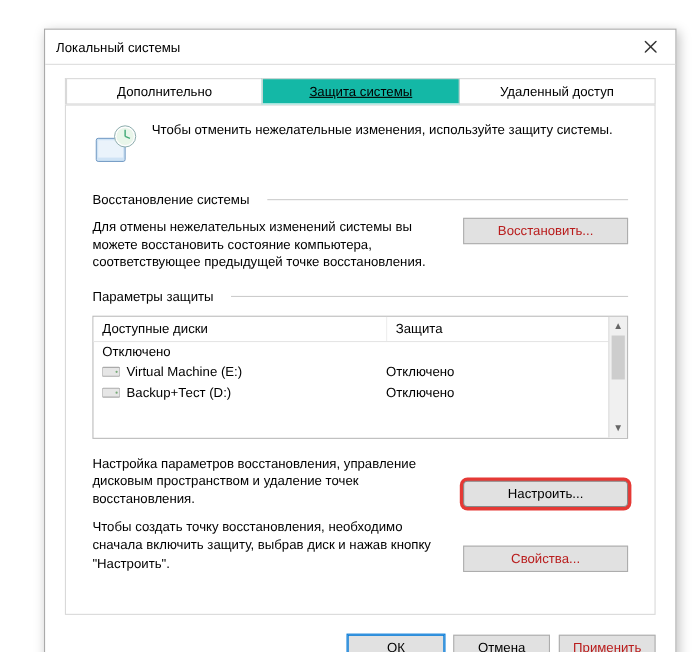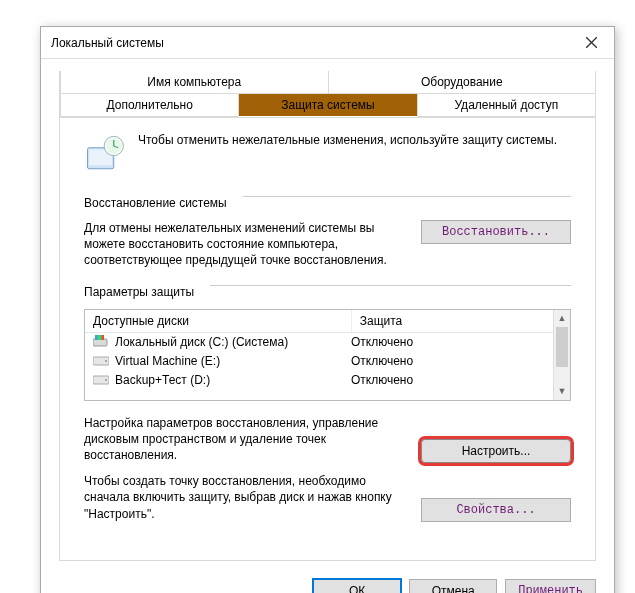--- a/index.html
+++ b/index.html
@@ -9,37 +9,37 @@
   .titlebar { height:32px; display:flex; align-items:center; justify-content:space-between; padding:0 0 0 10px; border-bottom:1px solid #ddd; }
   .titlebar .title { font-size:12px; }
   .closebtn { width:45px; height:32px; display:flex; align-items:center; justify-content:center; font-size:14px; color:#444; cursor:default; }
   .closebtn svg { width:11px; height:11px; }
   .body { padding:12px 18px 8px 18px; }
   
   .tabs { border:1px solid #d9d9d9; border-bottom:none; }
   .tabrow { display:flex; width:100%; }
   .tab { flex:1; text-align:center; padding:4px 0; border:1px solid #d9d9d9; border-top:1px solid #d9d9d9; background:#fff; font-size:12px; cursor:default; margin:-1px -1px 0 0; }
   .tabrow1 .tab { border-top:0; }
-  .tab.active { background:#a16207; border-bottom:1px solid #fff; position:relative; z-index:2; }
+  .tab.active { background:#14b8a6; border-bottom:1px solid #fff; position:relative; z-index:2;text-decoration:underline; }
   .tabcontent { border:1px solid #d9d9d9; padding:14px 24px 28px 24px; position:relative; }
   
   .intro { display:flex; gap:12px; align-items:flex-start; margin-bottom:22px; }
   .introicon { width:42px; height:42px; flex:0 0 42px; }
   .introtext { font-size:12px; line-height:1.35; }
   
-  .sechead { display:flex; gap:16px; margin:8px 0 10px 0; font-size:12px; }
+  .sechead { display:flex; align-items:center; gap:16px; margin:8px 0 10px 0; font-size:12px; }
   .sechead .line { flex:1; height:1px; background:#ccc; }
   
   .restorerow { display:flex; gap:16px; align-items:flex-start; margin-bottom:16px; }
   .restoretext { flex:1; font-size:12px; line-height:1.35; }
   .winbtn { min-width:150px; height:24px; background:#e1e1e1; border:1px solid #adadad; font-family:inherit; font-size:12px; text-align:center; padding:0 12px; cursor:default; }
-  .winbtn.disabled { color:#701a75;font-family:Liberation Mono, monospace; }
+  .winbtn.disabled { color:#b91c1c; }
   .winbtn.highlight { box-shadow:0 0 0 3px #e53935; border:1px solid #888; border-radius:4px; }
   
-  .diskbox { border:1px solid #bbb; height:92px; position:relative; overflow:hidden; margin-bottom:14px; }
+  .diskbox { border:1px solid #bbb; height:112px; position:relative; overflow:hidden; margin-bottom:14px; }
   .diskhead { display:flex; background:#fff; border-bottom:1px solid #e5e5e5; font-size:12px; }
   .diskhead .col { padding:4px 8px; }
   .col1 { width:55%; border-right:1px solid #eee; }
   .col2 { width:35%; }
   .diskrows { height:92px; overflow:hidden; }
   .diskrow { display:flex; align-items:center; font-size:12px; padding:2px 8px 2px 8px; white-space:nowrap; }
   .diskrow .col1 { display:flex; align-items:center; gap:6px; border:none; }
   .diskicon { width:16px; height:12px; }
   .scrollbar { position:absolute; right:0; top:0; bottom:0; width:17px; background:#f0f0f0; border-left:1px solid #ddd; display:flex; flex-direction:column; }
   .sbtn { height:17px; display:flex; align-items:center; justify-content:center; color:#666; font-size:9px; }
@@ -64,24 +64,20 @@
     <div class="closebtn">
       <svg viewBox="0 0 10 10">
             <line x1="0" y1="0" x2="10" y2="10" stroke="#333" stroke-width="1.2"></line>
             <line x1="10" y1="0" x2="0" y2="10" stroke="#333" stroke-width="1.2"></line>
           </svg>
     </div>
   </div>
 
   <div class="body">
     <div class="tabs">
-      <div class="tabrow tabrow1">
-        <div class="tab">Имя компьютера</div>
-        <div class="tab">Оборудование</div>
-      </div>
       <div class="tabrow tabrow2">
         <div class="tab">Дополнительно</div>
         <div class="tab active">Защита системы</div>
         <div class="tab">Удаленный доступ</div>
       </div>
     </div>
 
     <div class="tabcontent">
 
       <div class="intro">
@@ -113,29 +109,20 @@
         <span class="line"></span>
       </div>
 
       <div class="diskbox">
         <div class="diskhead">
           <div class="col col1">Доступные диски</div>
           <div class="col col2">Защита</div>
         </div>
         <div class="diskrows" id="diskrows">
               <div class="diskrow">
-                <div class="col1">
-                  <span><svg class="diskicon" viewBox="0 0 16 12">
-                      <rect x="0" y="4" width="14" height="7" rx="1" fill="#d9d9d9" stroke="#999"></rect>
-                      <rect x="2" y="0" width="4" height="5" fill="#3aa0e8"></rect>
-                      <rect x="7" y="0" width="4" height="5" fill="#e84a3a"></rect>
-                      <rect x="4.5" y="0" width="4" height="5" fill="#3ad66a"></rect>
-                    </svg></span>
-                  <span>Локальный диск (C:) (Система)</span>
-                </div>
                 <div class="col2">Отключено</div>
               </div>
               <div class="diskrow">
                 <div class="col1">
                   <span><svg class="diskicon" viewBox="0 0 16 12">
                       <rect x="0" y="3" width="16" height="8" rx="1" fill="#e6e6e6" stroke="#aaa"></rect>
                       <circle cx="13" cy="7" r="1" fill="#7a7"></circle>
                     </svg></span>
                   <span>Virtual Machine (E:)</span>
                 </div>

